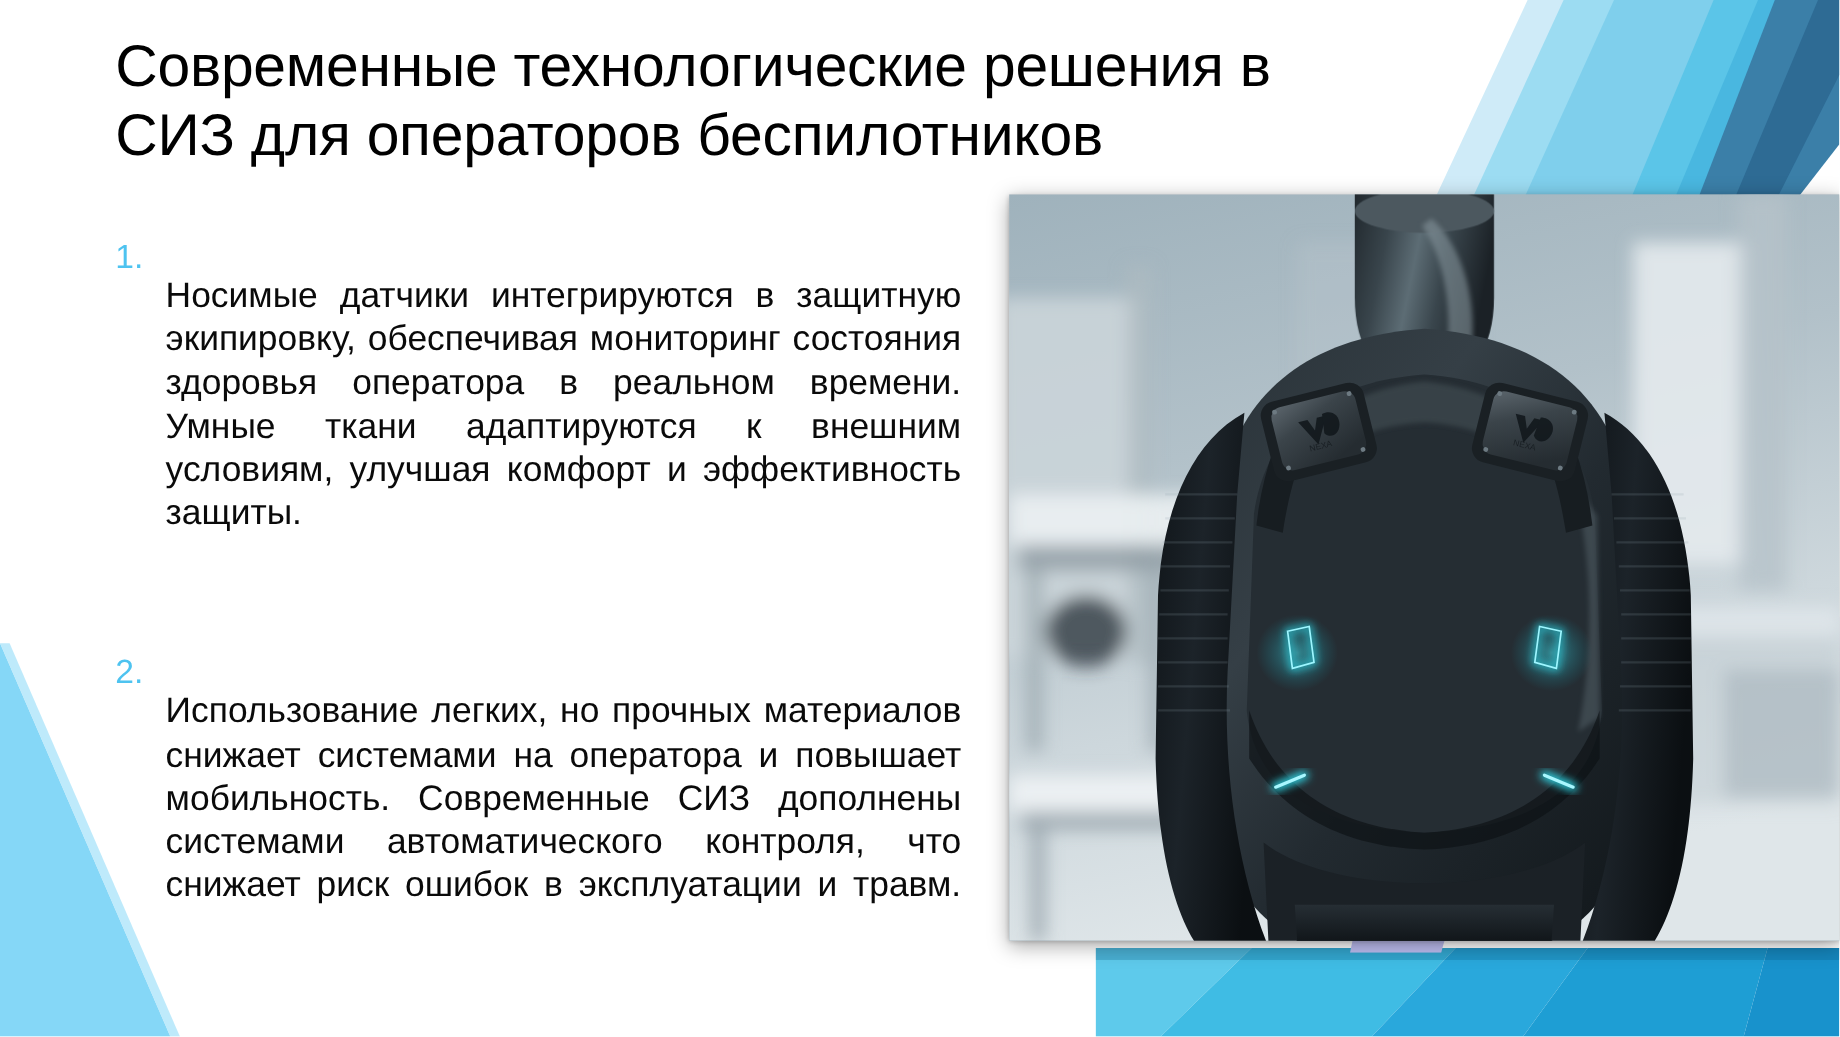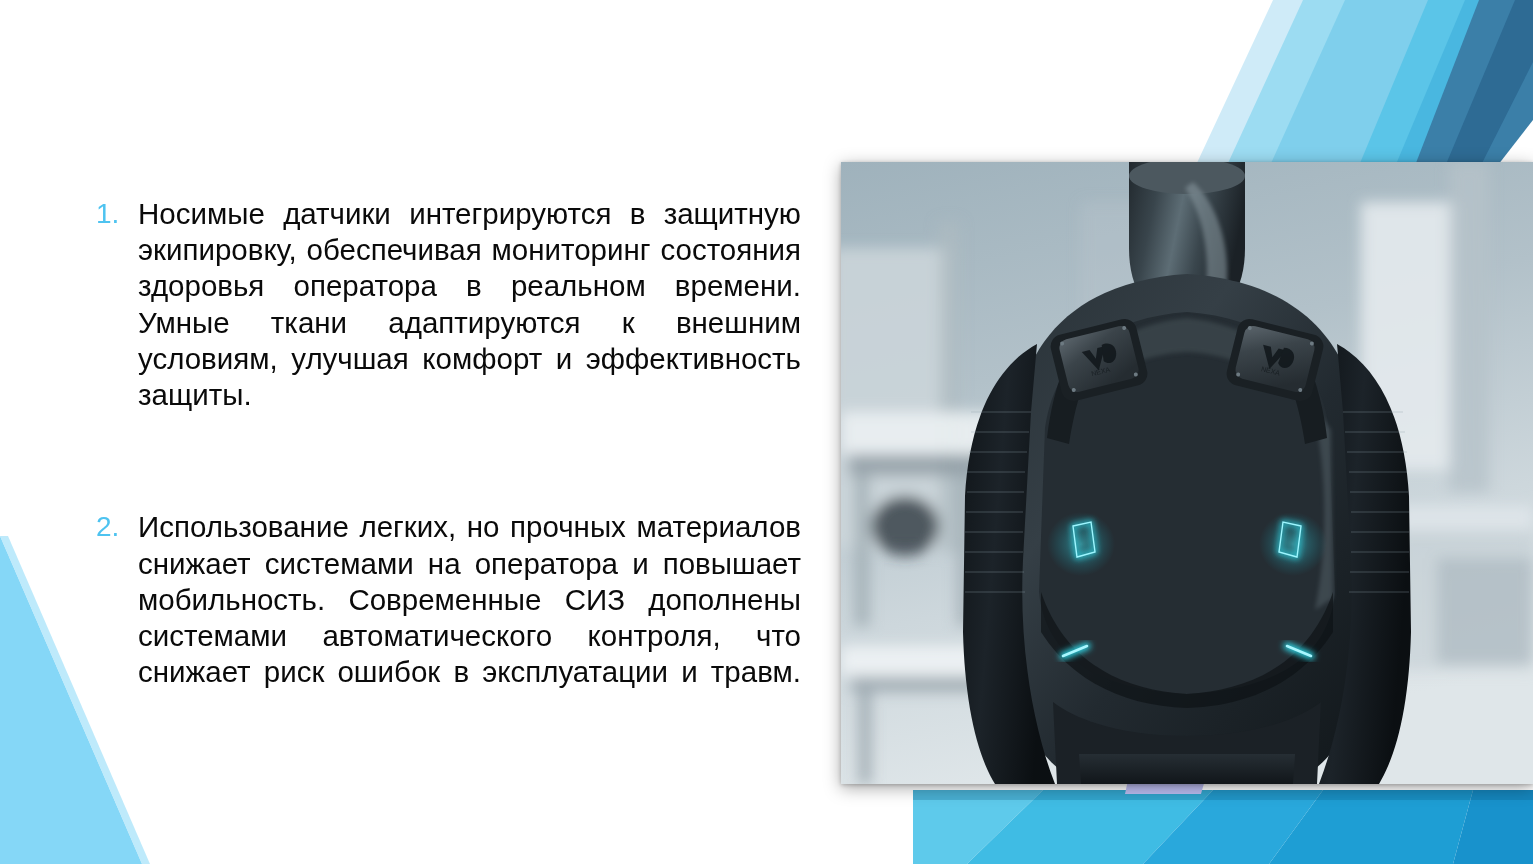--- a/index.html
+++ b/index.html
@@ -74,20 +74,21 @@
     line-height: 36px;
     font-weight: 400;
   }
   .bullet-text {
     flex: 1 1 auto;
     font-size: 29.5px;
     line-height: 36.2px;
     color: #0a0a0a;
     text-align: justify;
     text-justify: inter-word;
+    margin-top: 33px;
   }
   .bullet-text::after {
     content: "";
     display: inline-block;
     width: 100%;
   }
 
   
   #photo-frame {
     position: absolute;
@@ -275,20 +276,21 @@
         <path d="M 222,494 l 24,-10" stroke="#2fe0f0" stroke-width="7" stroke-linecap="round" filter="url(#glowF)"></path>
         <path d="M 222,494 l 24,-10" stroke="#a8f7ff" stroke-width="2.6" stroke-linecap="round"></path>
         <path d="M 470,494 l -24,-10" stroke="#2fe0f0" stroke-width="7" stroke-linecap="round" filter="url(#glowF)"></path>
         <path d="M 470,494 l -24,-10" stroke="#a8f7ff" stroke-width="2.6" stroke-linecap="round"></path>
       </g>
 
       <rect x="0" y="0" width="692" height="622" fill="none"></rect>
     </svg>
   </div>
 
+  <div id="title">Современные технологические решения в СИЗ для операторов беспилотников</div>
 
   <ul id="body-list">
     <li class="bullet">
       <span class="bullet-num">1.</span>
       <span class="bullet-text">Носимые датчики интегрируются в защитную экипировку, обеспечивая мониторинг состояния здоровья оператора в реальном времени. Умные ткани адаптируются к внешним условиям, улучшая комфорт и эффективность защиты.</span>
     </li>
     <li class="bullet">
       <span class="bullet-num">2.</span>
       <span class="bullet-text">Использование легких, но прочных материалов снижает системами на оператора и повышает мобильность. Современные СИЗ дополнены системами автоматического контроля, что снижает риск ошибок в эксплуатации и травм.</span>
     </li>

